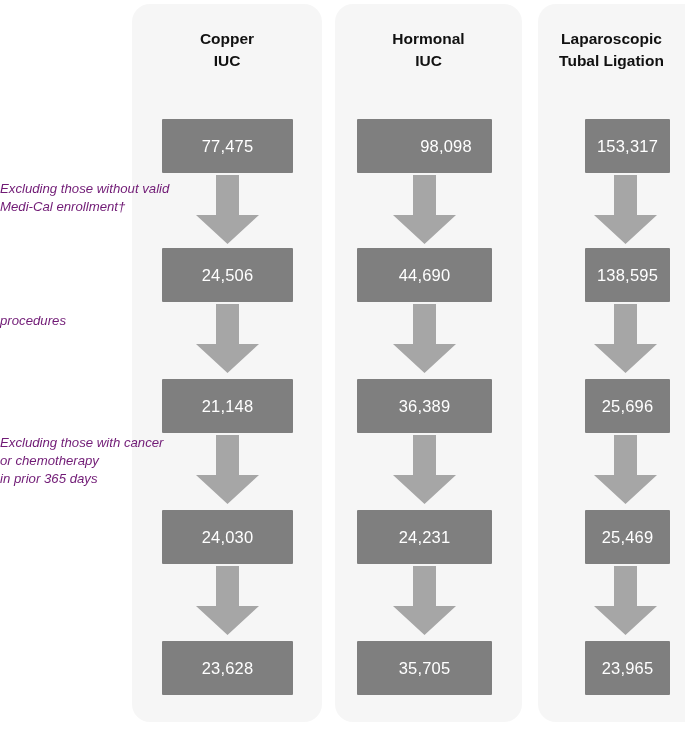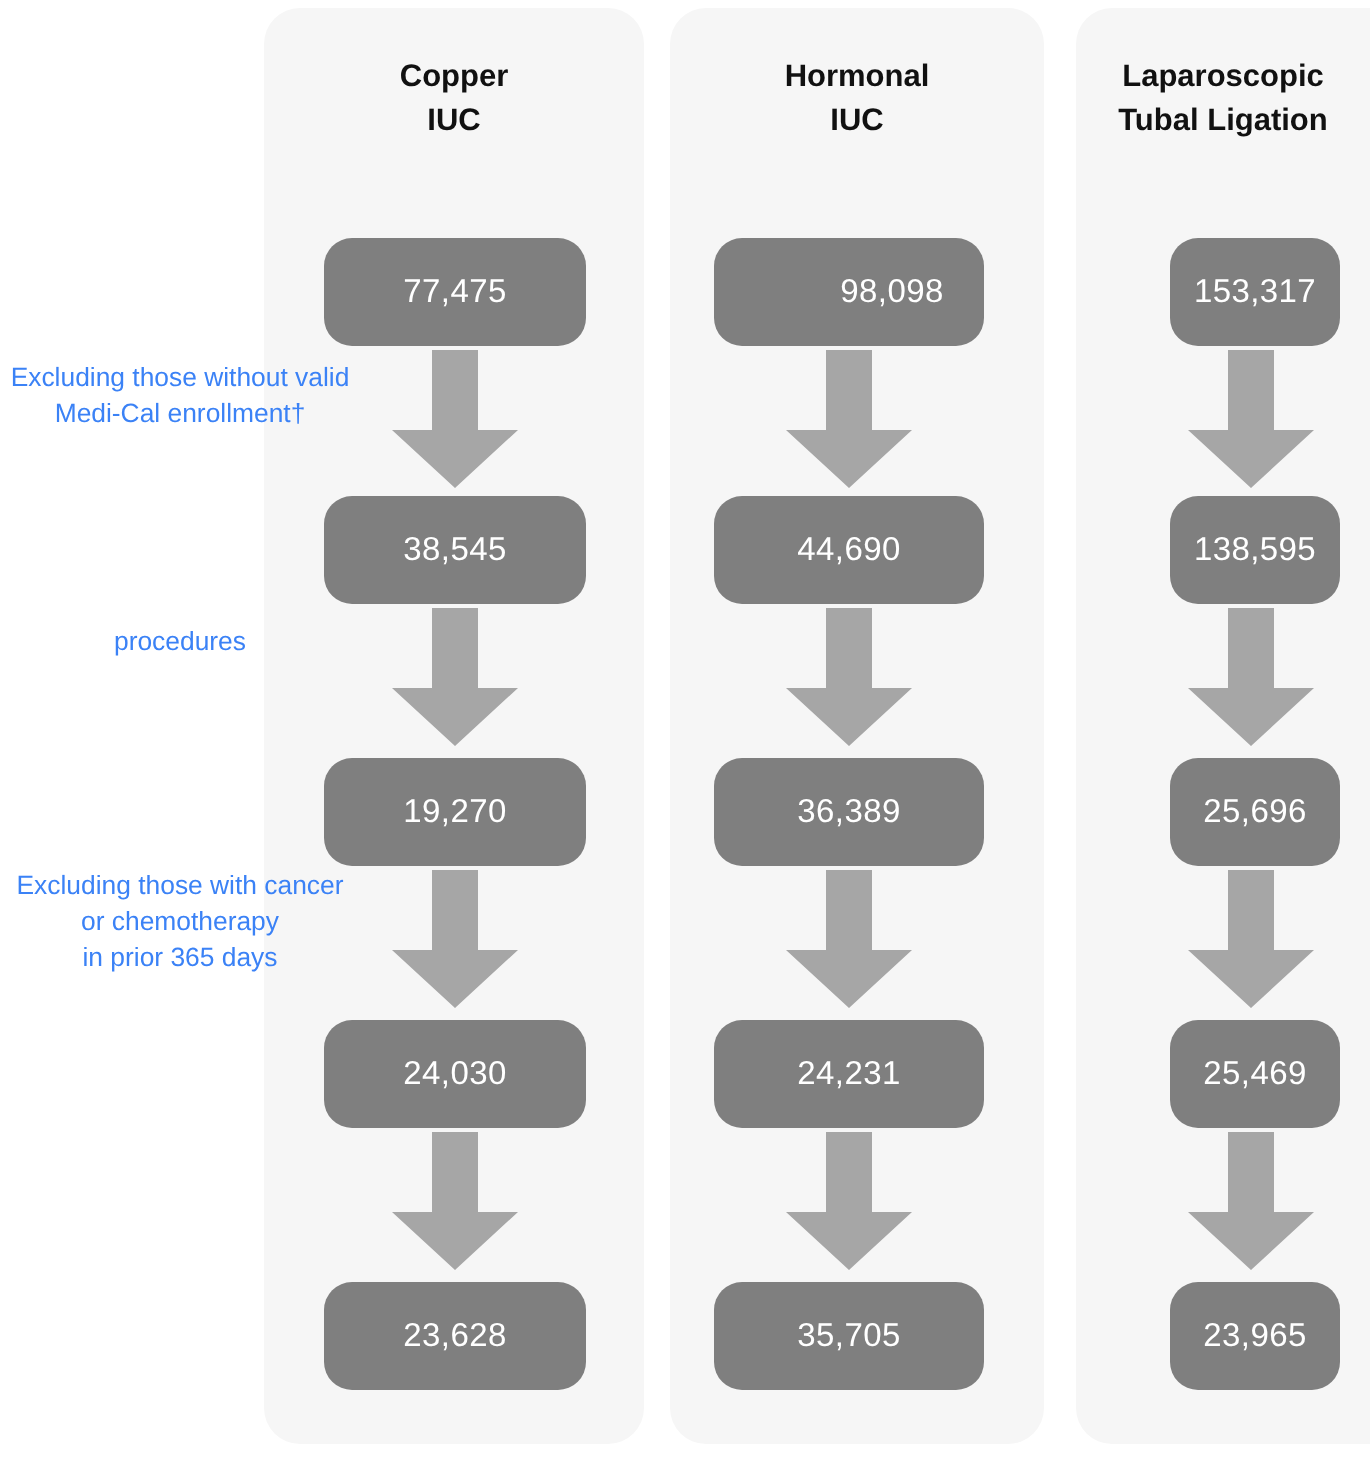--- a/index.html
+++ b/index.html
@@ -15,25 +15,26 @@
     width: 685px;
     height: 730px;
     background: #ffffff;
   }
 
   
   .annotation {
     position: absolute;
     left: 0;
     width: 180px;
-    text-align: center;
+    text-align: left;
     font-size: 13.2px;
     line-height: 18px;
-    color: #3b82f6;
+    color: #701a75;
     z-index: 5;
+    font-style: italic;
   }
   .annotation .ln { display: block; white-space: nowrap; }
 
   
   .panel {
     position: absolute;
     top: 4px;
     height: 718px;
     background: #f6f6f6;
     border-radius: 18px;
@@ -52,21 +53,21 @@
     line-height: 22px;
     color: #111111;
   }
   .col-header .ln { display: block; }
 
   
   .node {
     position: absolute;
     height: 54px;
     background: #7f7f7f;
-    border-radius: 14px;
+    border-radius: 1px;
     color: #ffffff;
     font-size: 16.5px;
     display: flex;
     align-items: center;
     justify-content: center;
     letter-spacing: 0.2px;
   }
   .c0 .node { left: 162px; width: 131px; }
   .c1 .node { left: 357px; width: 135px; }
   .c2 .node { left: 585px; width: 85px; }
@@ -110,27 +111,27 @@
     <span class="ln">in prior 365 days</span>
   </div>
 
   <div class="c0">
     <div class="node" style="top:119px;">77,475</div>
     <div class="arrow" style="left:196px; top:175px;">
       <svg width="63" height="69" viewBox="0 0 63 69">
           <polygon points="20,0 43,0 43,40 63,40 31.5,69 0,40 20,40" fill="#a6a6a6"></polygon>
         </svg>
     </div>
-    <div class="node" style="top:248px;">38,545</div>
+    <div class="node" style="top:248px;">24,506</div>
     <div class="arrow" style="left:196px; top:304px;">
       <svg width="63" height="69" viewBox="0 0 63 69">
           <polygon points="20,0 43,0 43,40 63,40 31.5,69 0,40 20,40" fill="#a6a6a6"></polygon>
         </svg>
     </div>
-    <div class="node" style="top:379px;">19,270</div>
+    <div class="node" style="top:379px;">21,148</div>
     <div class="arrow" style="left:196px; top:435px;">
       <svg width="63" height="69" viewBox="0 0 63 69">
           <polygon points="20,0 43,0 43,40 63,40 31.5,69 0,40 20,40" fill="#a6a6a6"></polygon>
         </svg>
     </div>
     <div class="node" style="top:510px;">24,030</div>
     <div class="arrow" style="left:196px; top:566px;">
       <svg width="63" height="69" viewBox="0 0 63 69">
           <polygon points="20,0 43,0 43,40 63,40 31.5,69 0,40 20,40" fill="#a6a6a6"></polygon>
         </svg>

